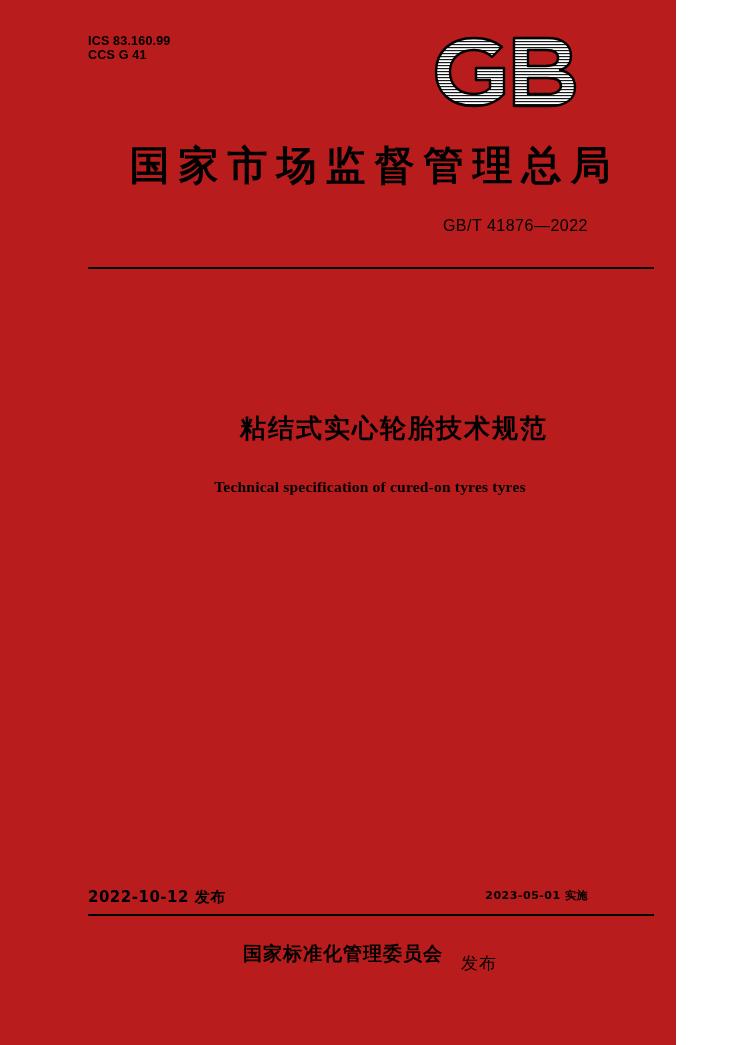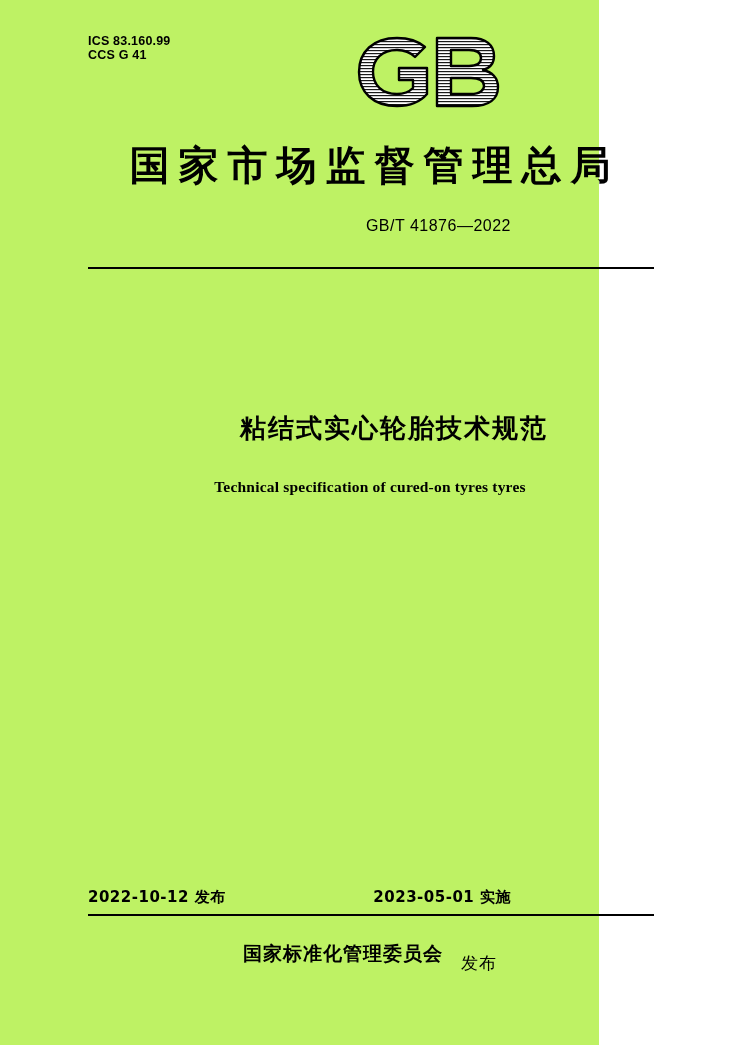--- a/index.html
+++ b/index.html
@@ -11,23 +11,23 @@
     width: 740px;
     height: 1045px;
     position: relative;
     font-family: "Liberation Serif", serif;
     color: #111111;
     overflow: hidden;
   }
   .page {
     position: absolute;
     left: 0; top: 0;
-    width: 599px;
+    width: 676px;
     height: 1045px;
-    background: #bef264;
+    background: #b91c1c;
   }
 
   
   .ics-block {
     position: absolute;
     left: 88px;
     top: 34px;
     font-family: "Liberation Sans", sans-serif;
     font-weight: bold;
     font-size: 12.5px;
@@ -129,21 +129,21 @@
     font-size: 15px;
     letter-spacing: 0.5px;
     color: #000;
   }
   .date-impl {
     position: absolute;
     right: 88px;
     top: 888px;
     font-family: "DejaVu Sans", "Liberation Sans", sans-serif;
     font-weight: bold;
-    font-size: 15px;
+    font-size: 11px;
     letter-spacing: 0.5px;
     color: #000;
   }
 
   
   .publisher {
     position: absolute;
     left: 0;
     top: 932px;
     width: 740px;

